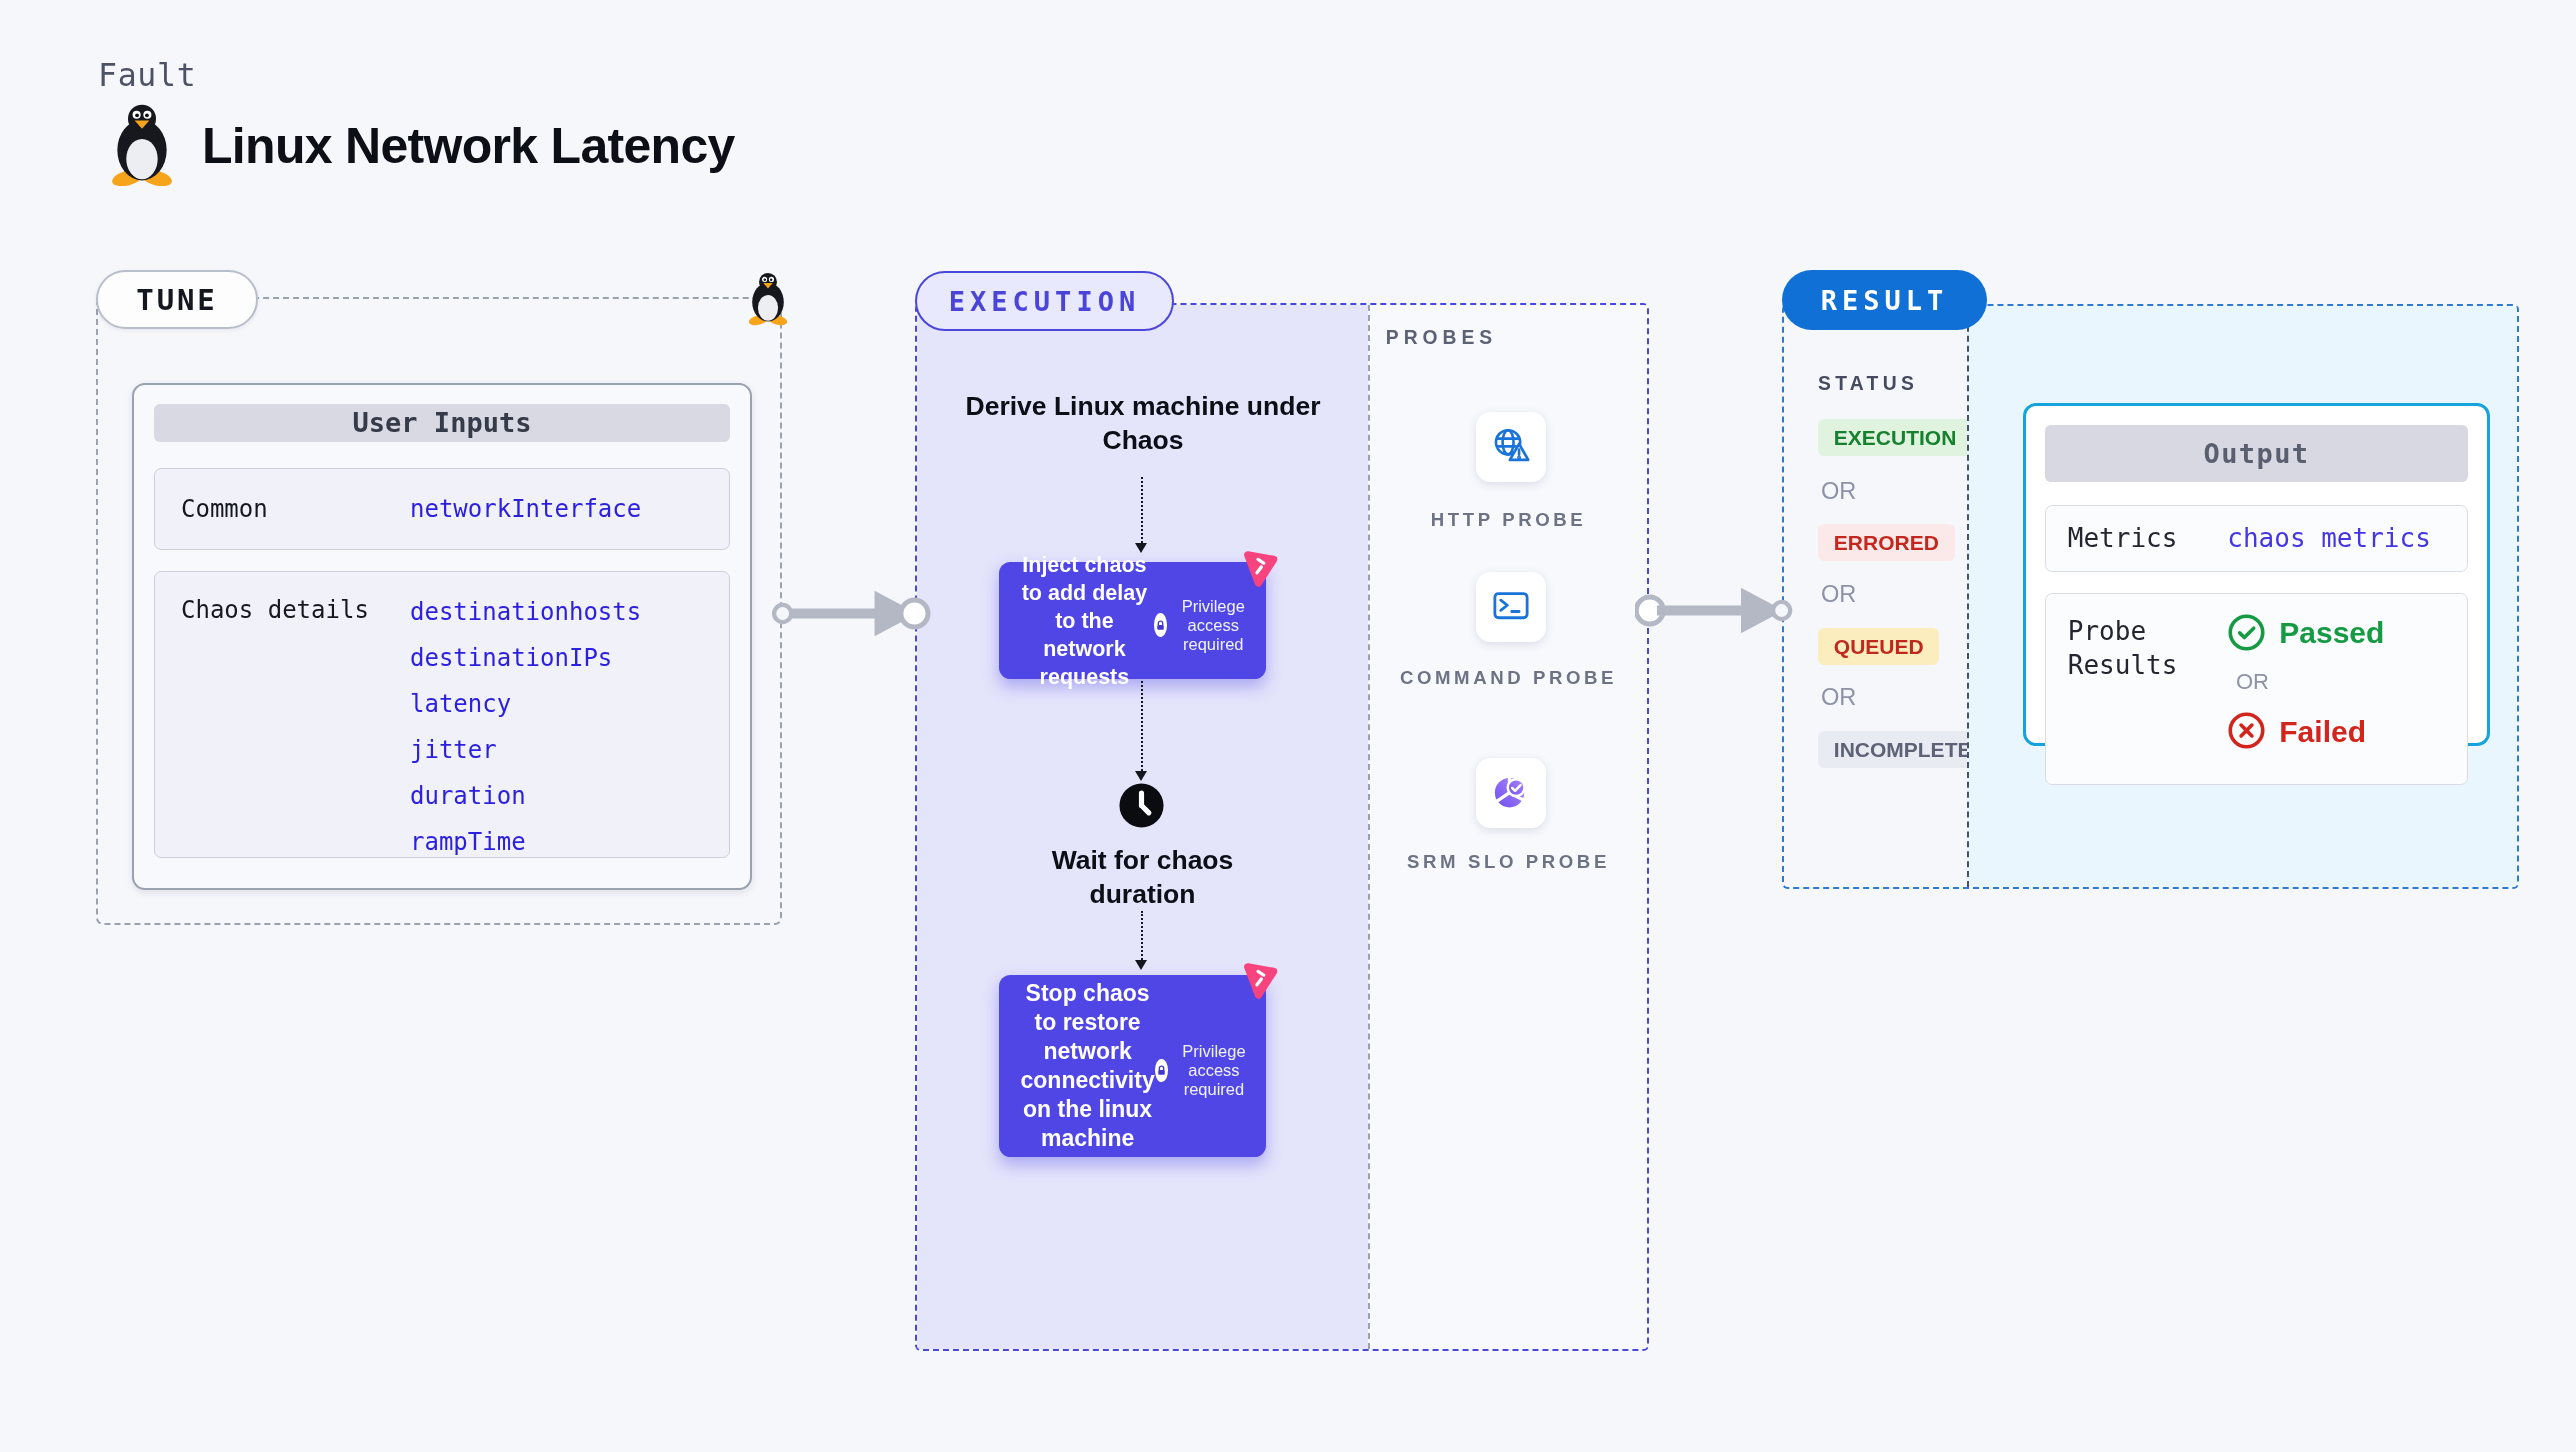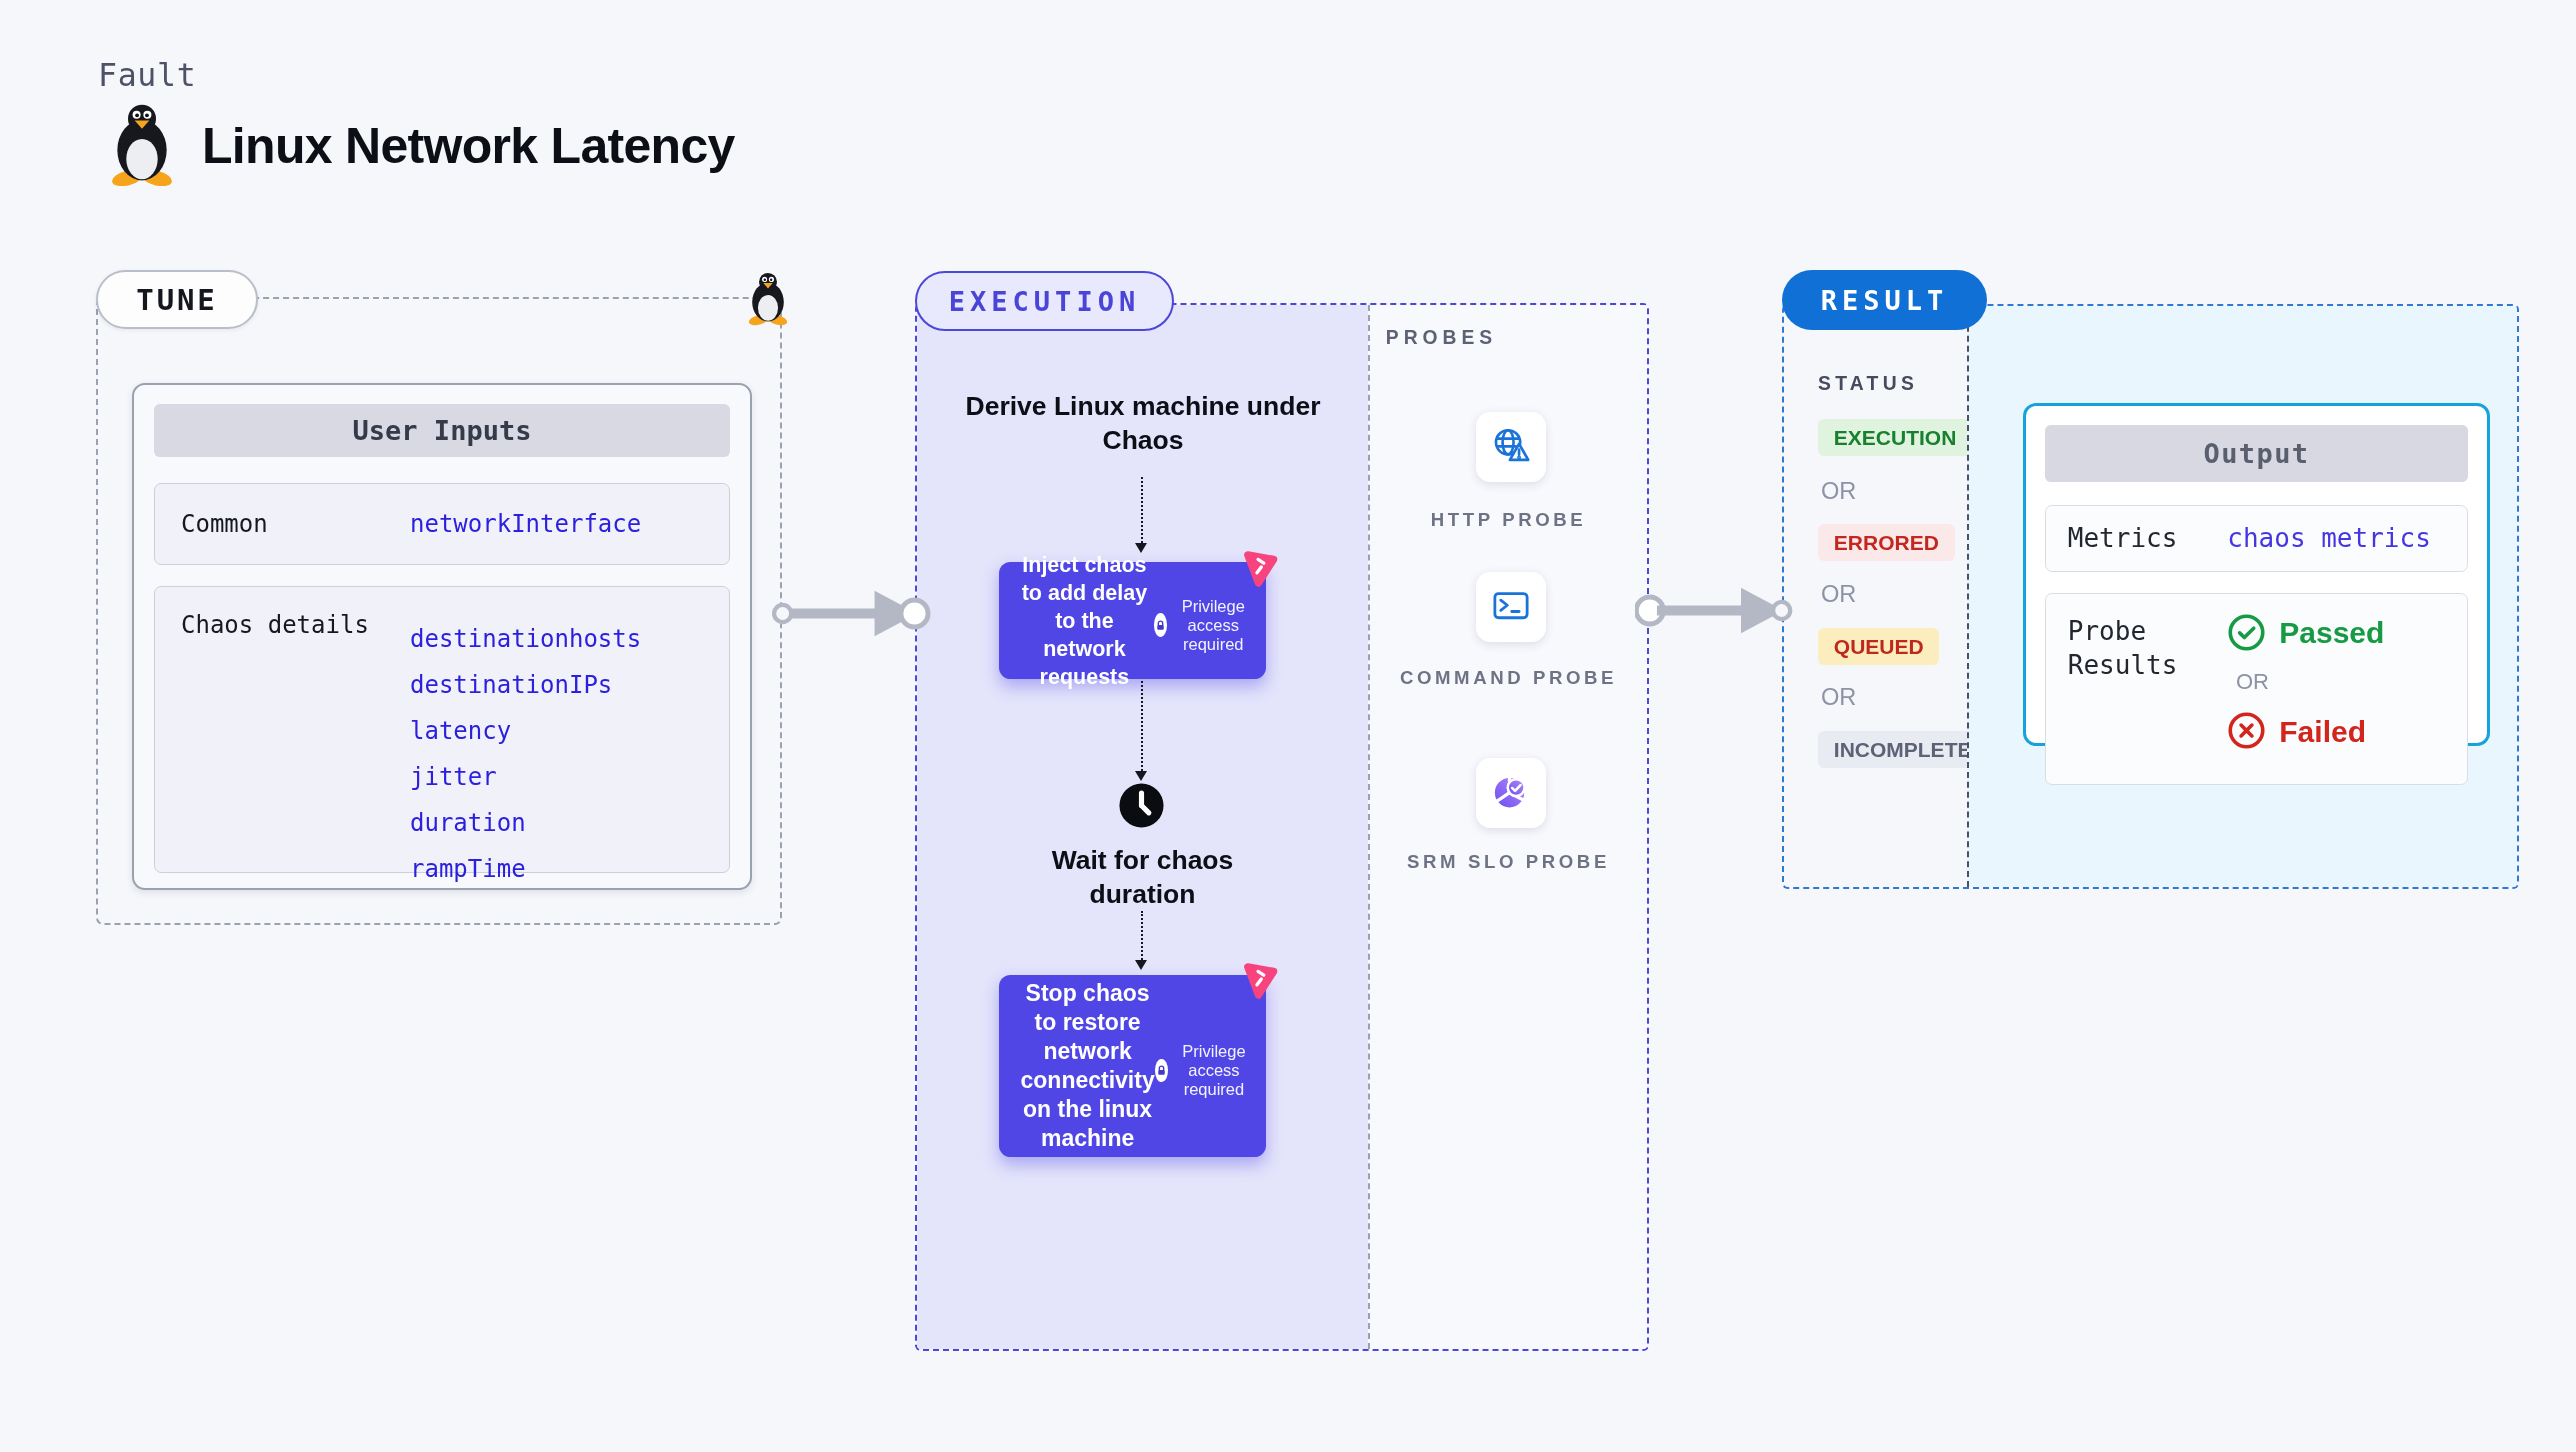--- a/index.html
+++ b/index.html
@@ -25,30 +25,30 @@
                  border:2.9px solid #4b47d9; color:#4a44d7; font-size:27px; letter-spacing:5px; }
   .result-pill { left:1782px; top:270px; width:205px; height:60px; background:#1170d6;
                  color:#ffffff; font-size:27px; letter-spacing:5px; }
 
   
   .tune-box { position:absolute; left:96px; top:297px; width:686px; height:628px;
               border:2.1px dashed #9aa1af; border-radius:7.2px; }
   .ui-card { position:absolute; left:34px; top:84px; width:620px; height:507px;
              background:#f8f9fc; border:2.1px solid #9aa1af; border-radius:13px;
              box-shadow:0 2.1px 7.2px rgba(30,35,60,.10); padding:18.6px 20px; }
-  .ui-header { height:53px; background:#d8d9e3; border-radius:5.7px; display:flex; align-items:center;
+  .ui-header { height:38px; background:#d8d9e3; border-radius:5.7px; display:flex; align-items:center;
                justify-content:center; font-size:27px; font-weight:600; color:#363b4a; }
   .ui-row { position:relative; background:#f1f2f9; border:1.4px solid #cbcfda; border-radius:7.2px; }
   .ui-row-common { margin-top:26px; height:82px; display:flex; align-items:center; }
   .ui-row-chaos  { margin-top:21.5px; height:287px; }
   .ui-label { padding-left:26px; font-size:24px; color:#15181f; }
   .ui-label-top { position:absolute; left:26px; top:24px; font-size:24px; color:#15181f; }
   .ui-value { position:absolute; left:255px; top:50%; transform:translateY(-50%);
               font-size:24px; color:#2c20de; }
-  .ui-values { position:absolute; left:255px; top:29px; }
+  .ui-values { position:absolute; left:255px; top:17px; }
   .ui-values div { font-size:24px; color:#2c20de; line-height:46px; }
 
   
   .harrow { position:absolute; z-index:5; }
 
   
   .exec-box { position:absolute; left:915px; top:303px; width:734px; height:1048px;
               border:2.1px dashed #4b47d9; border-radius:5.7px; overflow:hidden; }
   .exec-flow { position:absolute; left:0; top:0; bottom:0; width:451px; background:#e4e4fb; }
   .step-text { position:absolute; text-align:center; font-weight:bold; color:#0c0f15;

